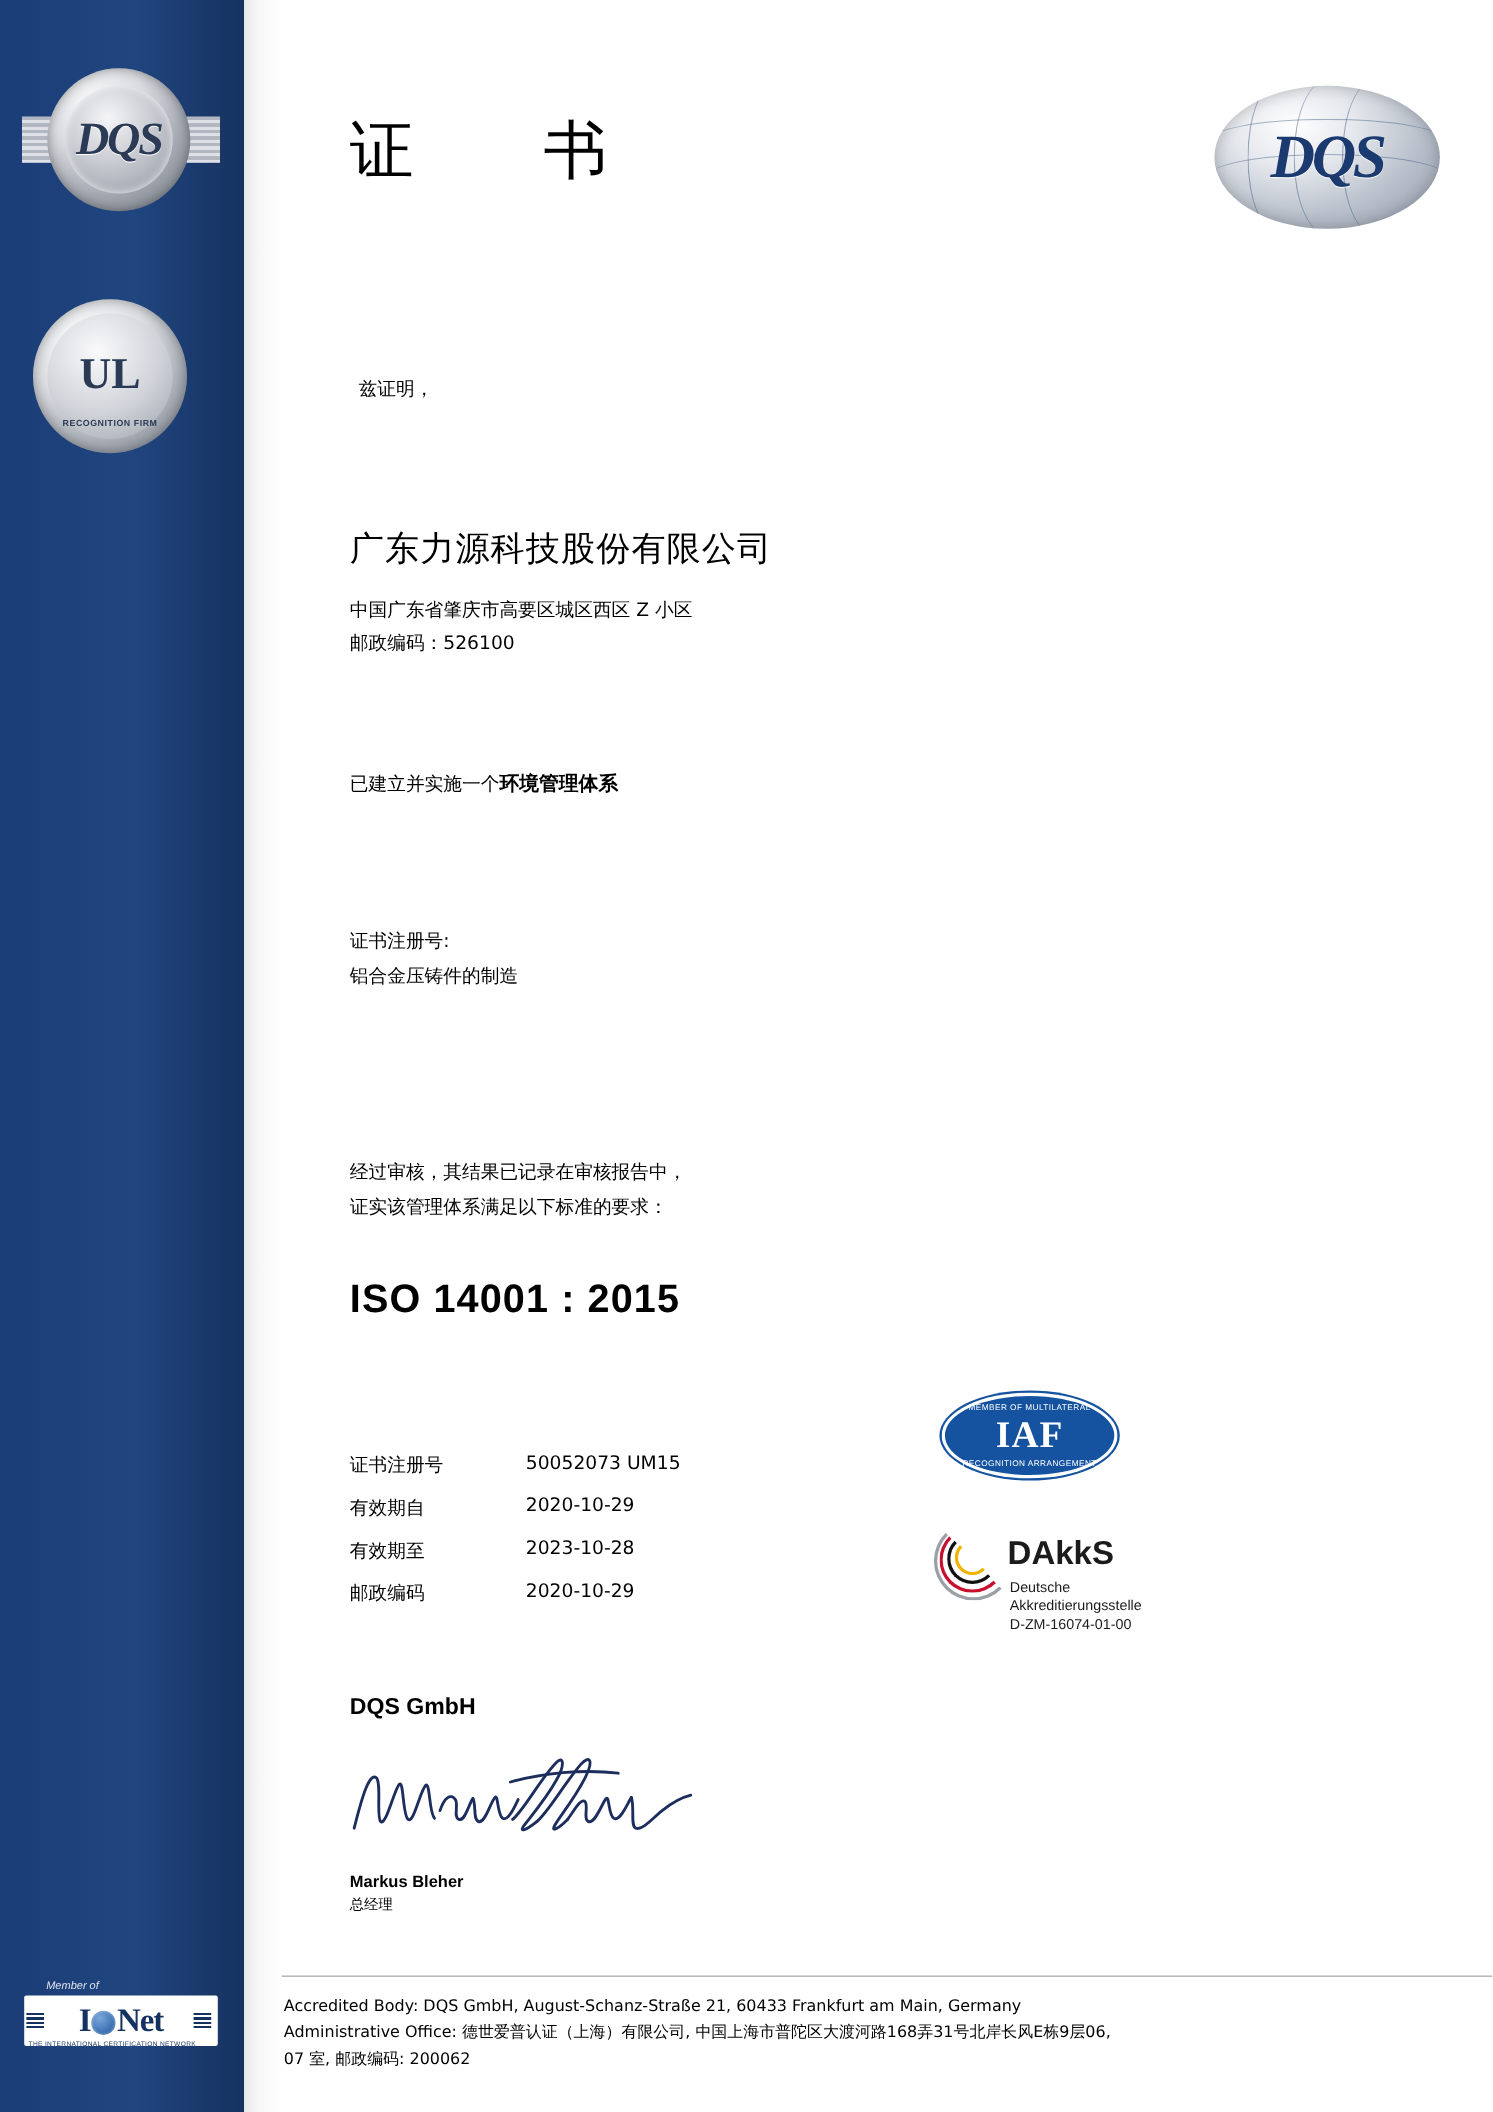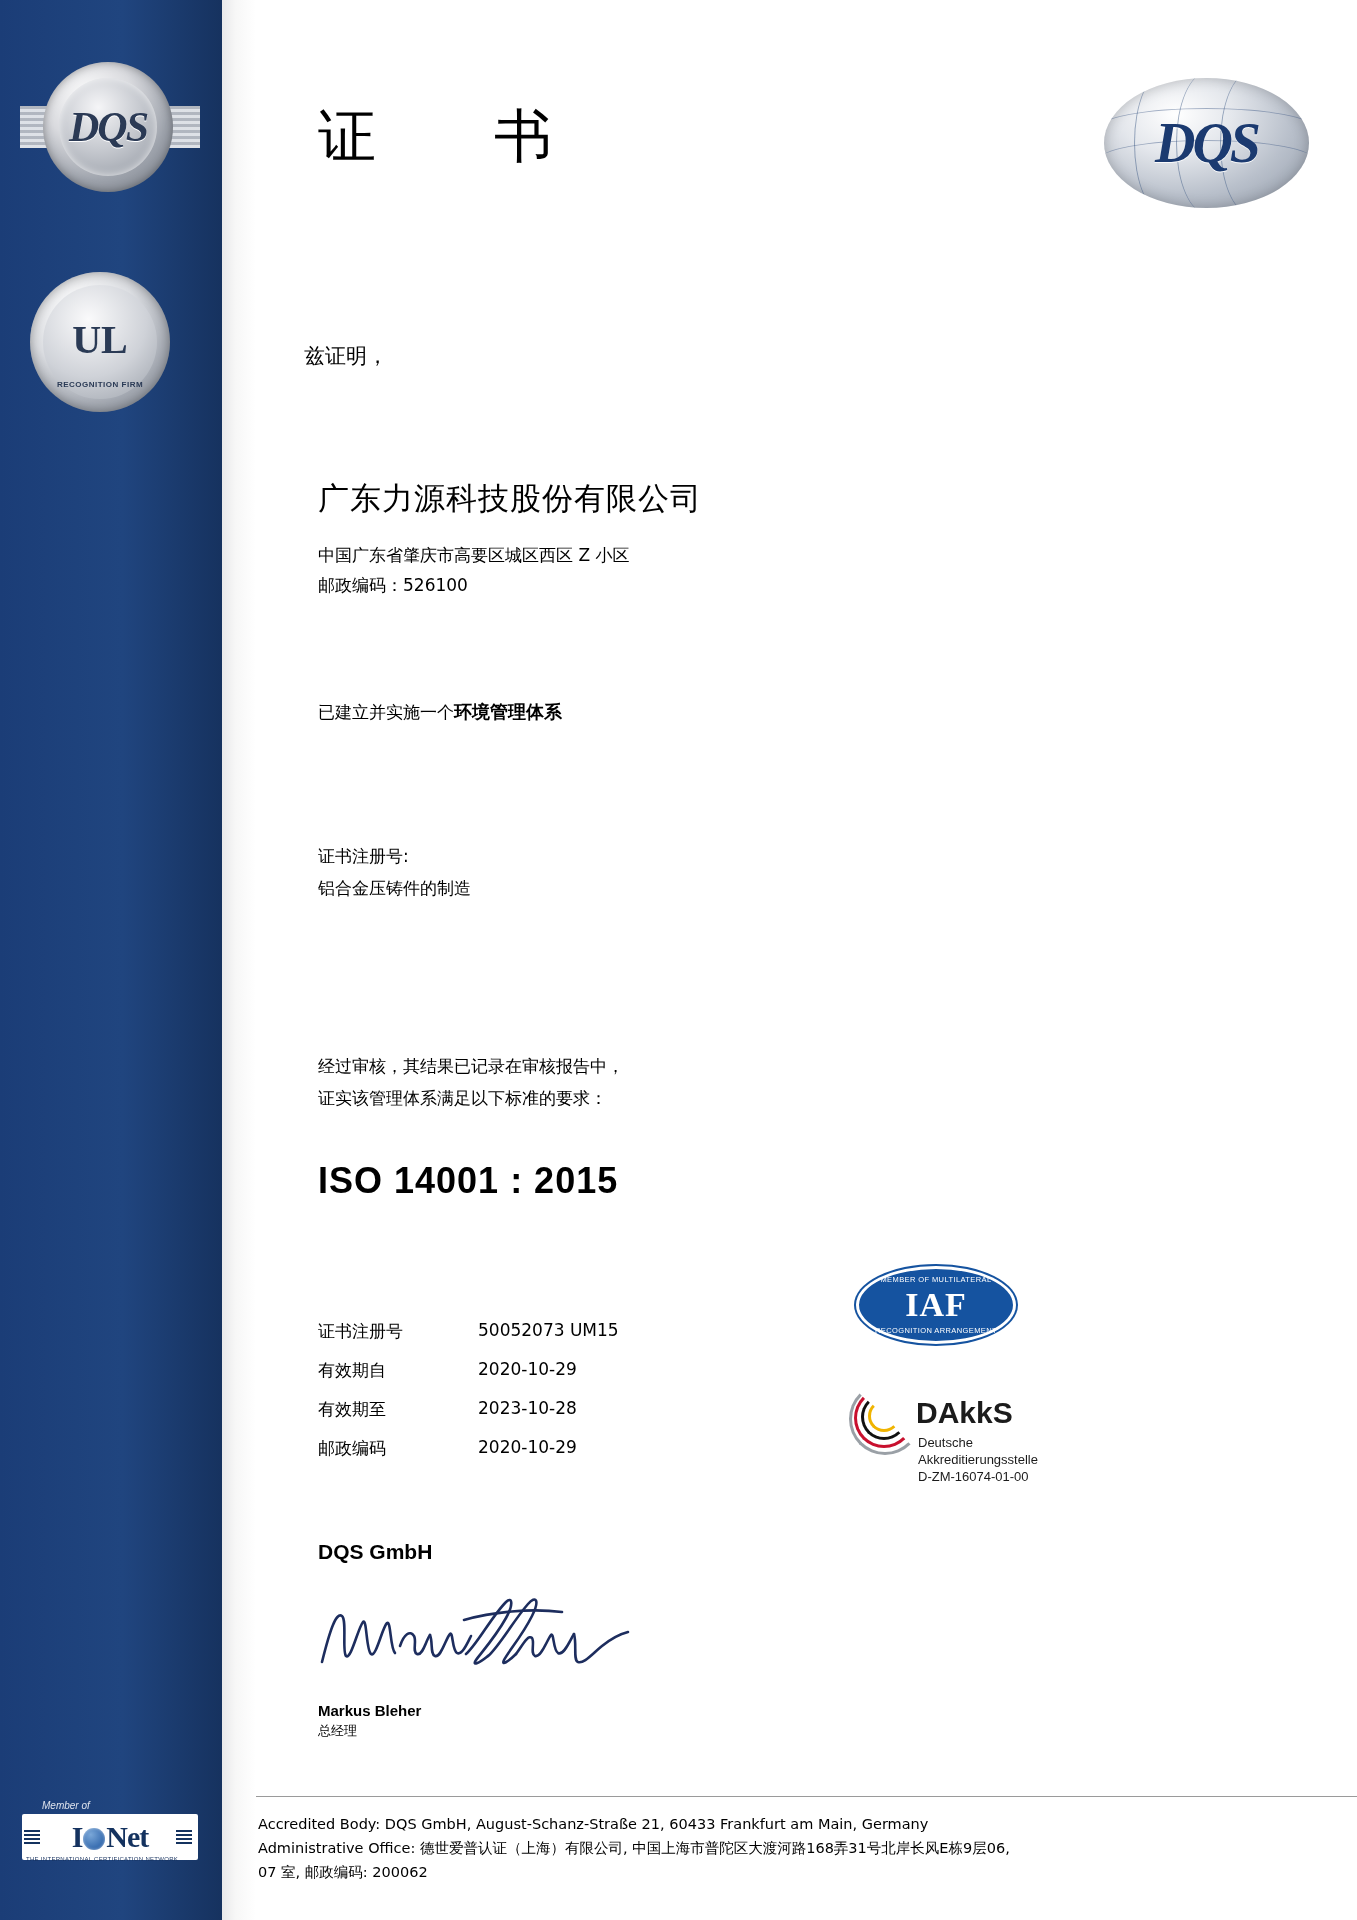--- a/index.html
+++ b/index.html
@@ -217,23 +217,23 @@
     font-family: "Liberation Serif", serif;
     font-style: italic; font-weight: bold;
     font-size: 56px;
     color: #1b3a70;
     letter-spacing: -3px;
     text-shadow: 0 1px 0 rgba(255,255,255,.85);
   }
 
   .lead {
     position: absolute;
-    left: 48px; top: 342px;
-    font-family: "DejaVu Sans", sans-serif;
-    font-size: 21px;
+    left: 70px; top: 342px;
+    font-family: "DejaVu Sans", sans-serif;
+    font-size: 17px;
   }
 
   .company {
     position: absolute;
     left: 62px; top: 478px;
     font-family: "DejaVu Sans", sans-serif;
     font-size: 31px;
     letter-spacing: 1px;
     text-align: right;
   }

